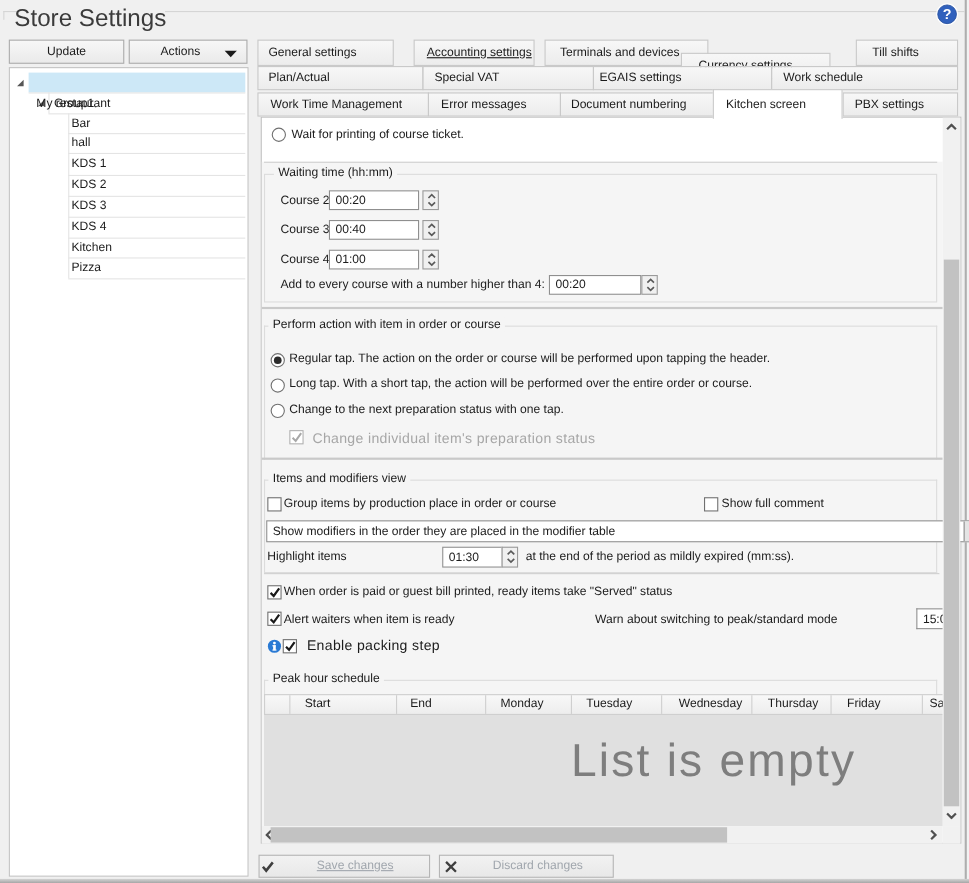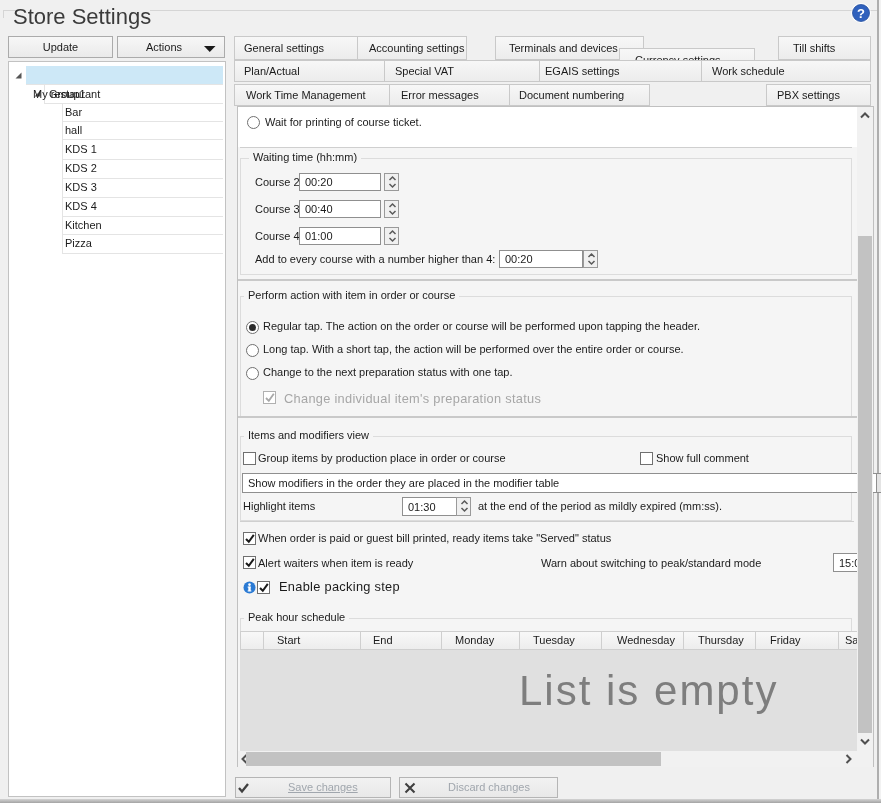--- a/index.html
+++ b/index.html
@@ -79,21 +79,21 @@
   <div class="lbl" style="left:65px;top:143px;">KDS 1</div>
   <div class="lbl" style="left:65px;top:162px;">KDS 2</div>
   <div class="lbl" style="left:65px;top:181px;">KDS 3</div>
   <div class="lbl" style="left:65px;top:200px;">KDS 4</div>
   <div class="lbl" style="left:65px;top:219px;">Kitchen</div>
   <div class="lbl" style="left:65px;top:237px;">Pizza</div>
 
   <div class="tab" style="left:234px;top:36px;width:124px;height:24px;">
       <span style="padding-left:9px;">General settings</span>
     </div>
-  <div class="tab" style="left:357px;top:36px;width:110px;height:24px;">
+  <div class="tab" style="left:376px;top:36px;width:110px;height:24px;text-decoration:underline;">
       <span style="padding-left:11px;">Accounting settings</span>
     </div>
   <div class="tab" style="left:495px;top:36px;width:149px;height:24px;">
       <span style="padding-left:13px;">Terminals and devices</span>
     </div>
   <div class="tab" style="left:619px;top:36px;width:136px;height:24px;margin-top:12px;">
       <span style="padding-left:15px;">Currency settings</span>
     </div>
   <div class="tab" style="left:778px;top:36px;width:93px;height:24px;">
       <span style="padding-left:14px;">Till shifts</span>
@@ -116,20 +116,23 @@
       <span style="padding-left:11px;">Work Time Management</span>
     </div>
   <div class="tab" style="left:389px;top:84px;width:121px;height:22px;">
       <span style="padding-left:11px;">Error messages</span>
     </div>
   <div class="tab" style="left:509px;top:84px;width:141px;height:22px;">
       <span style="padding-left:9px;">Document numbering</span>
     </div>
   <div class="tab" style="left:766px;top:84px;width:105px;height:22px;">
       <span style="padding-left:10px;">PBX settings</span>
+    </div>
+  <div class="tab" style="left:648px;top:81px;width:118px;height:27px;background:#fff;border-bottom:none;z-index:3;">
+      <span style="padding-left:11px;">Kitchen screen</span>
     </div>
 
   <div class="abs" style="left:237px;top:106px;width:637px;height:661px;background:#fff;border:1px solid #c0c0c0;box-sizing:border-box;"></div>
 
   <div class="abs" style="left:238px;top:147px;width:619px;height:604px;background:#f5f5f5;"></div>
   <div class="rad" style="left:247px;top:116px;"></div>
   <div class="lbl" style="left:265px;top:116px;">Wait for printing of course ticket.</div>
   <div class="hline" style="left:240px;top:147px;width:612px;"></div>
 
   <div class="grp" style="left:240px;top:158px;width:612px;height:117px;"></div>

